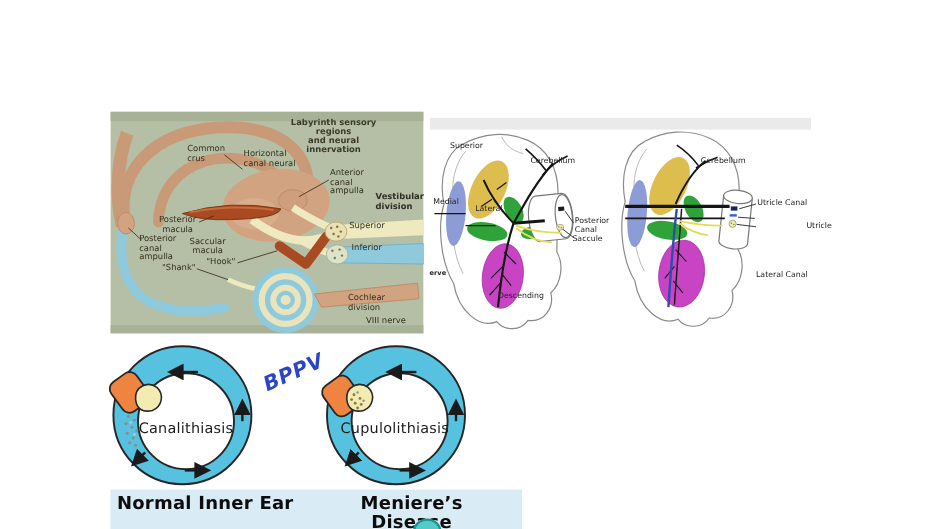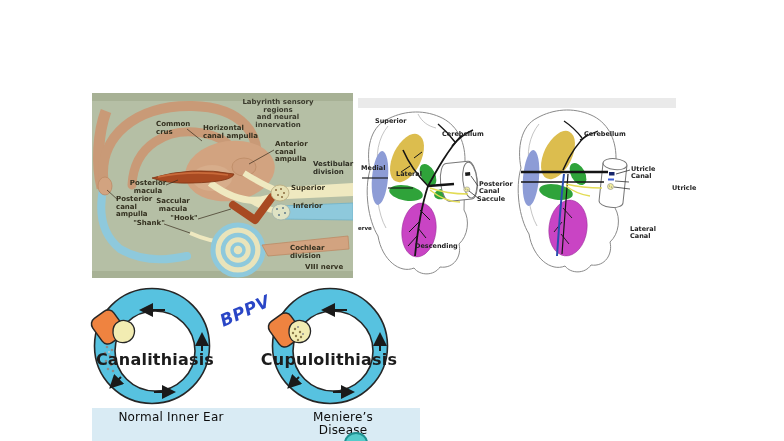--- a/index.html
+++ b/index.html
@@ -1,42 +1,42 @@
 <!DOCTYPE html>
 <html><head>
 <meta charset="utf-8">
 <style>
   html,body{margin:0;padding:0;background:#fff;}
   .canvas{
     position:relative;width:784px;height:441px;background:#ffffff;
     overflow:hidden;font-family:"DejaVu Sans",sans-serif;
   }
-  .fig{position:absolute;}
+  .fig{position:absolute;padding-left:15px;}
   .fig svg{position:absolute;left:0;top:0;display:block;}
   .lbl{
     position:absolute;white-space:pre-line;line-height:1.08;
-    font-family:"DejaVu Sans",sans-serif;color:#31271c;font-size:7px;font-weight:bold;
+    font-family:"DejaVu Sans",sans-serif;color:#31271c;font-size:7px;
   }
   .ctr{transform:translateX(-50%);text-align:center;}
   
   #fig-laby{left:92px;top:93px;width:261px;height:185px;}
   #fig-laby .lbl{color:#33301f;}
   
   #fig-nerve{left:358px;top:98px;width:318px;height:195px;background:#ffffff;}
   #fig-nerve .lbl{font-size:6.5px;color:#222;}
   
   #fig-bppv{left:85px;top:285px;width:320px;height:125px;}
-  #fig-bppv .bppv-sub{font-size:16px;color:#1c1c1c;letter-spacing:0.2px;}
+  #fig-bppv .bppv-sub{font-size:12px;color:#1c1c1c;letter-spacing:0.2px;}
   #fig-bppv .bppv-head{
     font-size:17px;font-weight:bold;font-style:italic;color:#2a46c6;
     transform:translate(-50%,-50%) rotate(-24deg);letter-spacing:0.5px;
   }
   
   #fig-meniere{left:92px;top:408px;width:328px;height:33px;background:#d9ebf4;}
-  #fig-meniere .lbl{font-size:12px;font-weight:normal;color:#0d0d0d;letter-spacing:0.2px;}
+  #fig-meniere .lbl{font-size:15px;font-weight:bold;color:#0d0d0d;letter-spacing:0.2px;}
   .teal-blob{
     position:absolute;left:344px;top:432px;width:20px;height:18px;
     border-radius:50%;background:#54cbca;border:2px solid #1f9191;
   }
   .bold{font-weight:bold;}
 </style>
 </head>
 <body>
 
 <div class="canvas">
@@ -102,21 +102,21 @@
         <path d="M106 126 L 139 116"></path>
         <path d="M72 131 L 98 140"></path>
         <path d="M95 36 L 110 48"></path>
       </g>
     </svg>
     <span class="lbl ctr bold" style="left:186px;top:6px;color:#3a3a2c;">Labyrinth sensory regions
 and neural innervation</span>
     <span class="lbl" style="left:64px;top:28px;">Common
 crus</span>
     <span class="lbl" style="left:111px;top:32px;">Horizontal
-canal ampulla</span>
+canal neural</span>
     <span class="lbl" style="left:183px;top:48px;">Anterior
 canal
 ampulla</span>
     <span class="lbl bold" style="left:221px;top:68px;color:#2e2e24;">Vestibular
 division</span>
     <span class="lbl ctr" style="left:56px;top:87px;">Posterior
 macula</span>
     <span class="lbl" style="left:24px;top:103px;">Posterior
 canal
 ampulla</span>

